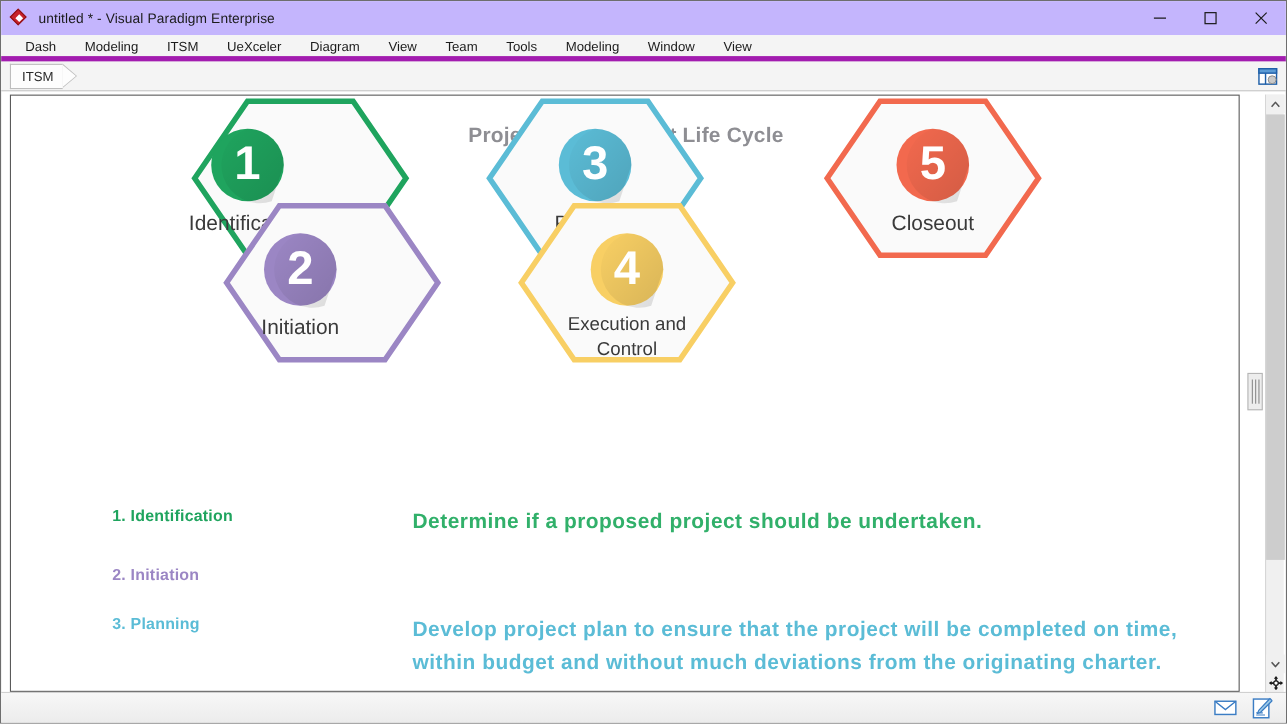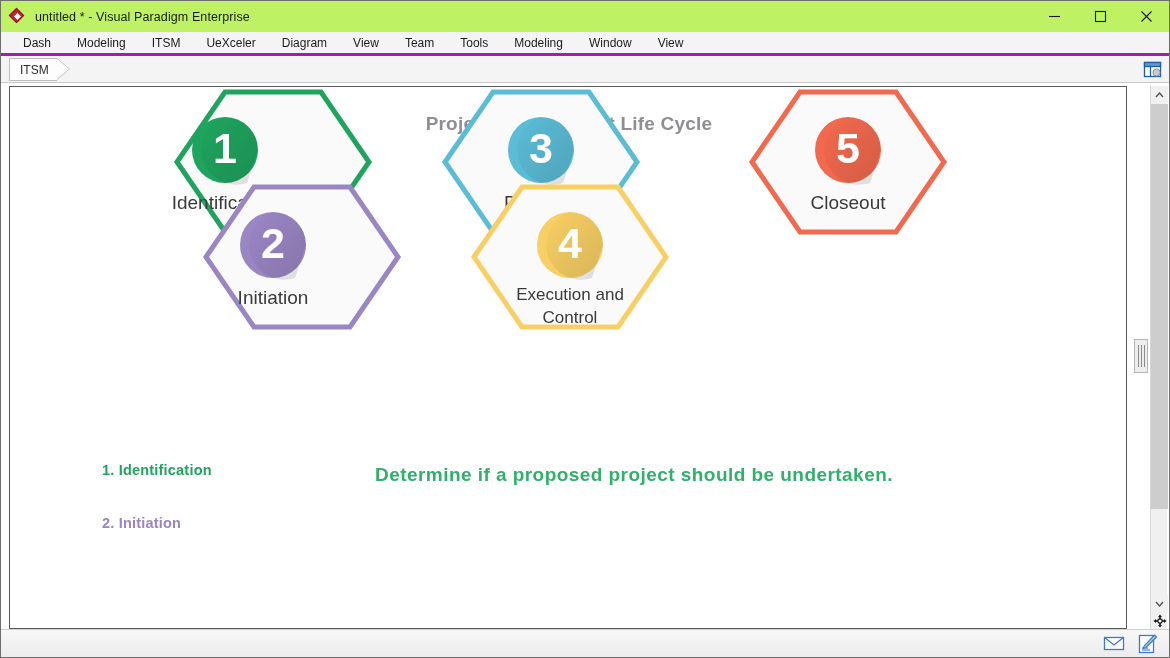--- a/index.html
+++ b/index.html
@@ -15,21 +15,21 @@
     width: 1170px; height: 658px;
     border: 1px solid #6e6e6e;
     background: #ffffff;
     overflow: hidden;
   }
 
   
   .titlebar {
     position: absolute; left: 0; top: 0;
     width: 1168px; height: 31px;
-    background: #bef264;
+    background: #c4b5fd;
     display: flex; align-items: center;
   }
   .app-logo {
     margin-left: 9px; margin-right: 9px;
     width: 16px; height: 16px;
     position: relative;
   }
   .app-logo .diamond {
     position: absolute; left: 1px; top: 1px;
     width: 11px; height: 11px;
@@ -55,21 +55,21 @@
     display: flex; align-items: center; justify-content: center;
     color: #1b1b1b;
   }
   .winbtn svg { display: block; }
 
   
   .menubar {
     position: absolute; left: 0; top: 31px;
     width: 1168px; height: 24px;
     background: #f4f4f4;
-    border-bottom: 3px solid #a21caf;
+    border-bottom: 5px solid #a21caf;
     display: flex; align-items: center;
     padding-left: 9px;
   }
   .menu-item {
     font-size: 12px; color: #1b1b1b;
     padding: 3px 13px;
     white-space: nowrap;
   }
 
   
@@ -319,20 +319,24 @@
 
       <div class="desc-row">
         <div class="desc-label" style="color:#1fa45e">1. Identification</div>
         <div class="desc-text" style="color:#31b06a">Determine if a proposed project should be undertaken.</div>
       </div>
 
       <div class="desc-row">
         <div class="desc-label" style="color:#9b86c4">2. Initiation</div>
       </div>
 
+      <div class="desc-row">
+        <div class="desc-label" style="color:#5bbcd6">3. Planning</div>
+        <div class="desc-text" style="color:#5bbcd6">Develop project plan to ensure that the project will be completed on time, within budget and without much deviations from the originating charter.</div>
+      </div>
 
     </div>
   </div>
 
   <div class="canvas-grip">
     <i></i>
       <i></i>
       <i></i>
   </div>
 

